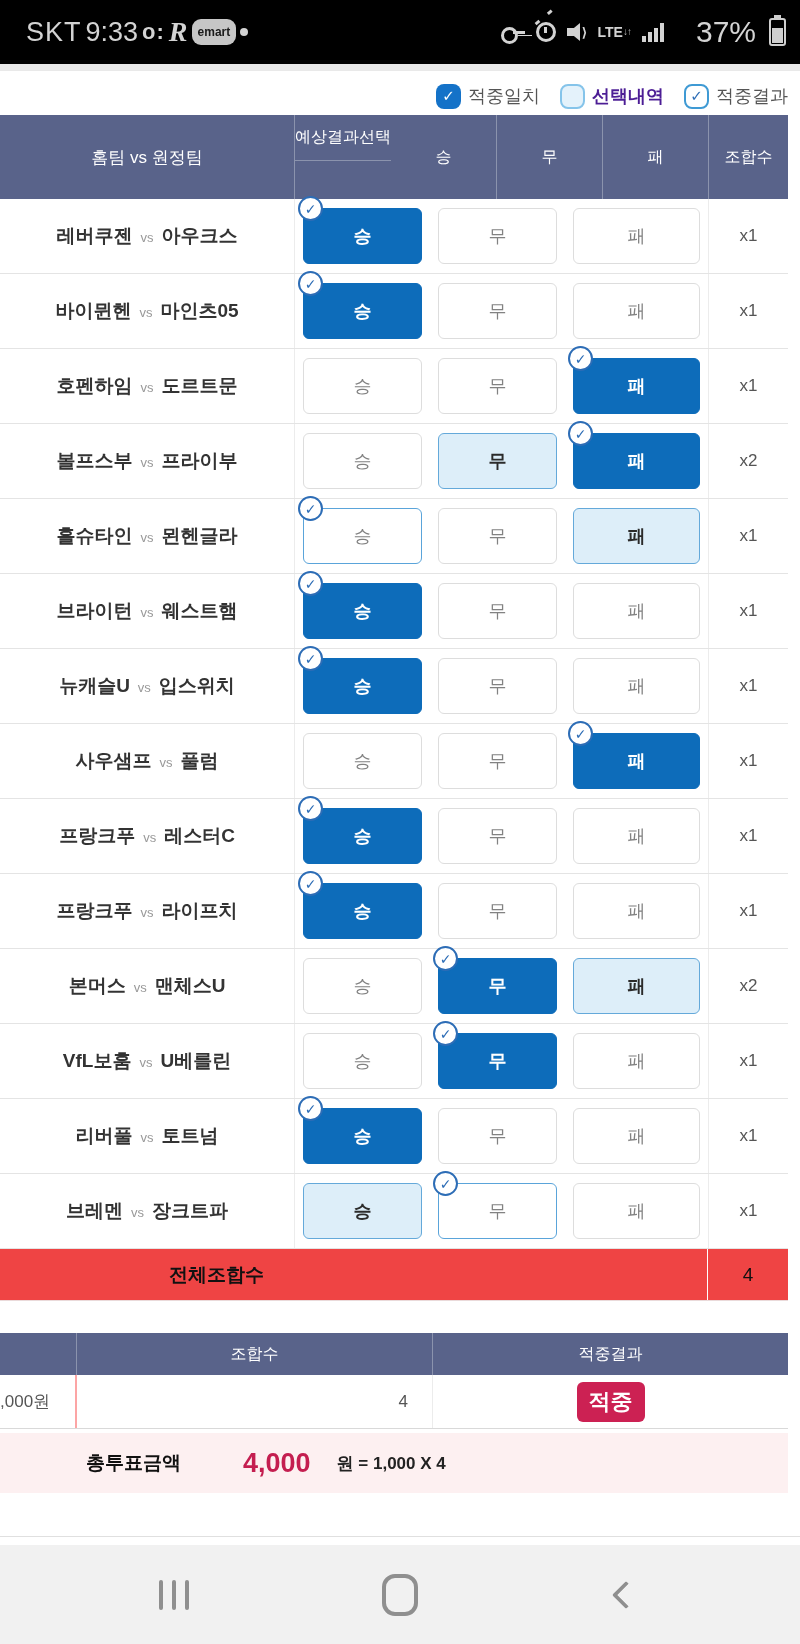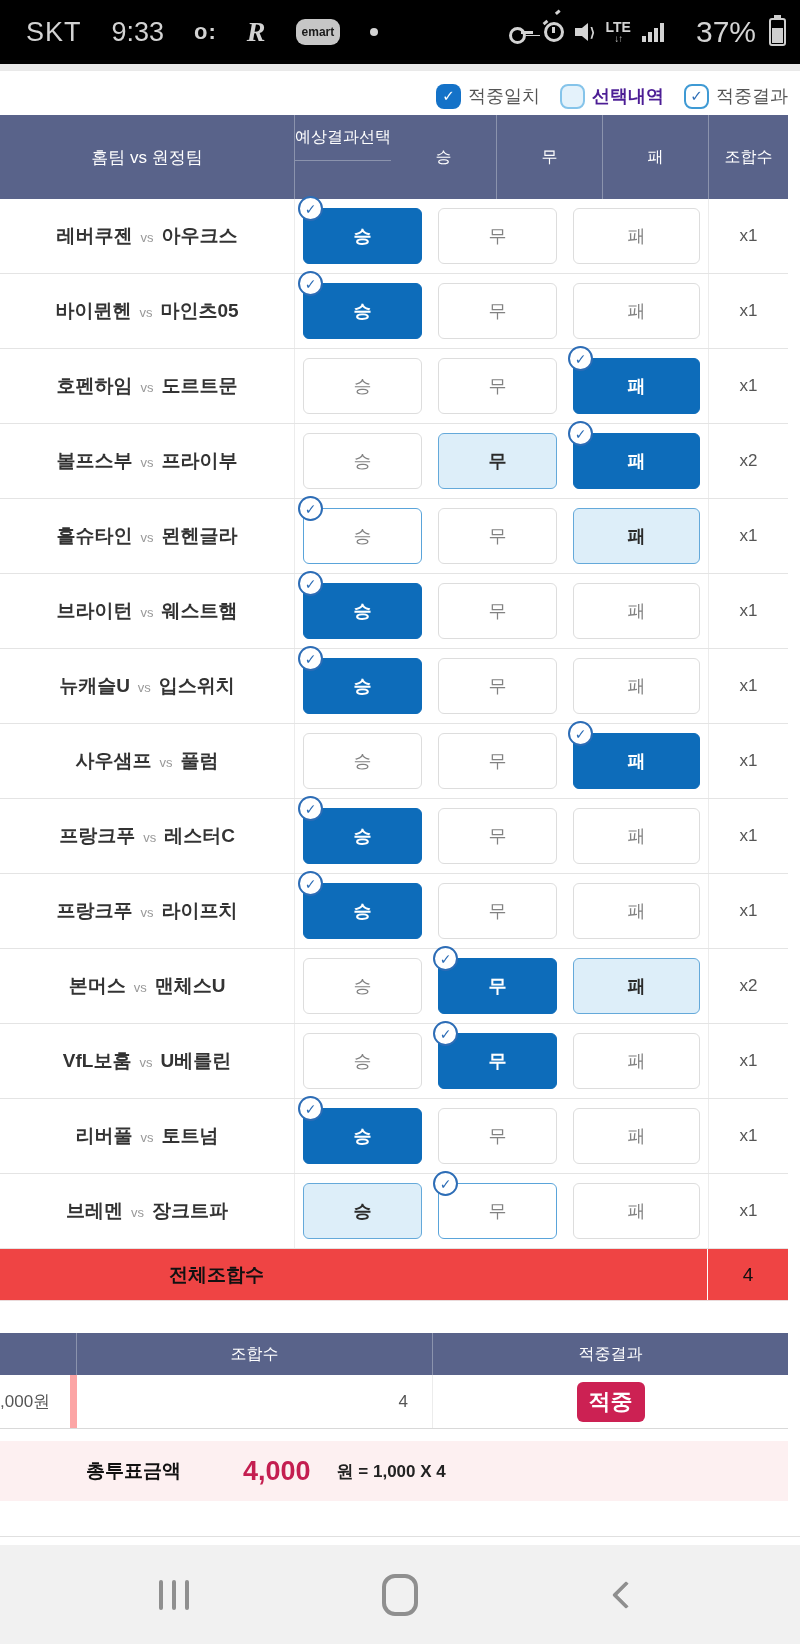--- a/index.html
+++ b/index.html
@@ -1,39 +1,39 @@
 <!DOCTYPE html>
 <html><head>
 <meta charset="utf-8">
 <style>
   * { margin:0; padding:0; box-sizing:border-box; }
   html,body { background:#fff; }
   body { font-family:"Liberation Sans","DejaVu Sans",sans-serif; width:800px; height:1644px; position:relative; overflow:hidden; }
 
   
   .statusbar { height:64px; background:#000; display:flex; align-items:center; justify-content:space-between; padding:0 14px 0 26px; color:#d3d3d3; }
-  .sb-left { display:flex; align-items:center; gap:30px; }
+  .sb-left { display:flex; align-items:center; gap:4px; }
   .sb-carrier { font-size:27px; letter-spacing:1px; }
   .sb-time { font-size:27px; }
   .sb-oicon { font-size:22px; font-weight:bold; letter-spacing:1px; }
   .sb-ricon { font-family:"Liberation Serif","DejaVu Serif",serif; font-style:italic; font-size:28px; font-weight:bold; }
   .sb-emart { background:#c6c6c6; color:#1a1a1a; border-radius:9px; font-size:12px; font-weight:bold; padding:7px 6px; line-height:1; }
   .sb-dot { width:8px; height:8px; border-radius:50%; background:#d3d3d3; }
   .sb-right { display:flex; align-items:center; gap:11px; }
   .ic-key { width:24px; height:13px; position:relative; }
   .ic-key::before { content:""; position:absolute; left:0; top:1px; width:11px; height:11px; border:3px solid #d3d3d3; border-radius:50%; }
   .ic-key::after { content:""; position:absolute; left:12px; top:5px; width:12px; height:3px; background:#d3d3d3; box-shadow:8px 3px 0 -1px #d3d3d3, 4px 3px 0 -1px #d3d3d3; }
   .ic-alarm { width:20px; height:20px; border:3px solid #d3d3d3; border-radius:50%; position:relative; }
   .ic-alarm::before { content:""; position:absolute; left:5px; top:2px; width:3px; height:6px; background:#d3d3d3; }
   .ic-alarm::after { content:""; position:absolute; left:-4px; top:-4px; width:5px; height:3px; background:#d3d3d3; box-shadow:16px 0 0 #d3d3d3; transform:rotate(-40deg); }
   .ic-vib { position:relative; width:20px; height:18px; }
   .ic-vib::before { content:""; position:absolute; left:0; top:5px; width:7px; height:8px; background:#d3d3d3; }
   .ic-vib::after { content:""; position:absolute; left:2px; top:0; border-top:9px solid transparent; border-bottom:9px solid transparent; border-right:11px solid #d3d3d3; }
   .ic-vib .zig { position:absolute; right:-1px; top:2px; color:#d3d3d3; font-size:13px; font-weight:bold; }
-  .ic-lte { display:flex; flex-direction:column; align-items:center; line-height:1; }
+  .ic-lte { display:flex; flex-direction:row; align-items:center; line-height:1; }
   .ic-lte .t { font-size:14px; font-weight:bold; color:#d3d3d3; }
   .ic-lte .a { font-size:10px; color:#bdbdbd; letter-spacing:-1px; }
   .ic-sig { display:flex; align-items:flex-end; gap:2px; height:20px; }
   .ic-sig i { display:block; width:4px; background:#d3d3d3; }
   .sb-batt { font-size:30px;margin-left:21px; }
   .ic-batt { width:17px; height:28px; border:2px solid #cfcfcf; border-radius:3px; position:relative; margin-left:2px; }
   .ic-batt::before { content:""; position:absolute; top:-5px; left:3px; width:7px; height:3px; background:#cfcfcf; }
   .ic-batt::after { content:""; position:absolute; bottom:1px; left:1px; right:1px; height:62%; background:#cfcfcf; }
 
   .gray-strip { height:7px; background:#e9e9e9; }
@@ -79,25 +79,25 @@
   .tr-spacer { width:275px; border-right:1px solid #fff; }
   .tr-value { width:80px; display:flex; align-items:center; justify-content:center; font-size:19px; color:#111; }
 
   
   .rtable { width:788px; margin-top:32px; }
   .rhead { display:flex; height:42px; background:#59638a; color:#fff; }
   .rh-amt { width:77px; border-right:1px solid #8b93ad; }
   .rh-combo { width:356px; display:flex; align-items:center; justify-content:center; font-size:16px; border-right:1px solid #8b93ad; }
   .rh-res { flex:1; display:flex; align-items:center; justify-content:center; font-size:16px; }
   .rrow { display:flex; height:54px; border-bottom:1px solid #d9d9d9; }
-  .rc-amt { width:77px; border-right:7px solid #fca5a5; display:flex; align-items:center; justify-content:flex-start; font-size:17px; color:#555; overflow:hidden;text-align:right; }
+  .rc-amt { width:77px; border-right:2px solid #fca5a5; display:flex; align-items:center; justify-content:flex-start; font-size:17px; color:#555; overflow:hidden;text-align:right; }
   .rc-combo { width:356px; border-right:1px solid #ececec; display:flex; align-items:center; justify-content:flex-end; padding-right:24px; font-size:17px; color:#555; }
   .rc-res { flex:1; display:flex; align-items:center; justify-content:center; }
   .hitbadge { background:#cc2153; color:#fff; font-size:22px; font-weight:bold; padding:9px 12px; border-radius:6px; line-height:1; }
-  .rsummary { width:788px; height:60px; margin-top:12px; background:#fdf0f1; display:flex; align-items:center; padding-left:86px; gap:26px; }
+  .rsummary { width:788px; height:60px; margin-top:4px; background:#fdf0f1; display:flex; align-items:center; padding-left:86px; gap:26px; }
   .rs-label { font-size:19px; font-weight:bold; color:#111; }
   .rs-amount { font-size:27px; font-weight:bold; color:#c41e50; margin-left:36px; }
   .rs-formula { font-size:17px; color:#222; font-weight:bold; }
 
   .page-divider { position:absolute; left:0; top:1536px; width:800px; border-top:1px solid #e0e0e0; }
 
   
   .navbar { position:absolute; left:0; bottom:0; width:800px; height:99px; background:#f1f1f1; display:flex; align-items:center; justify-content:center; }
   .nav-slot { width:226px; display:flex; align-items:center; justify-content:center; cursor:pointer; }
   .ic-recents { display:flex; gap:9px; }

